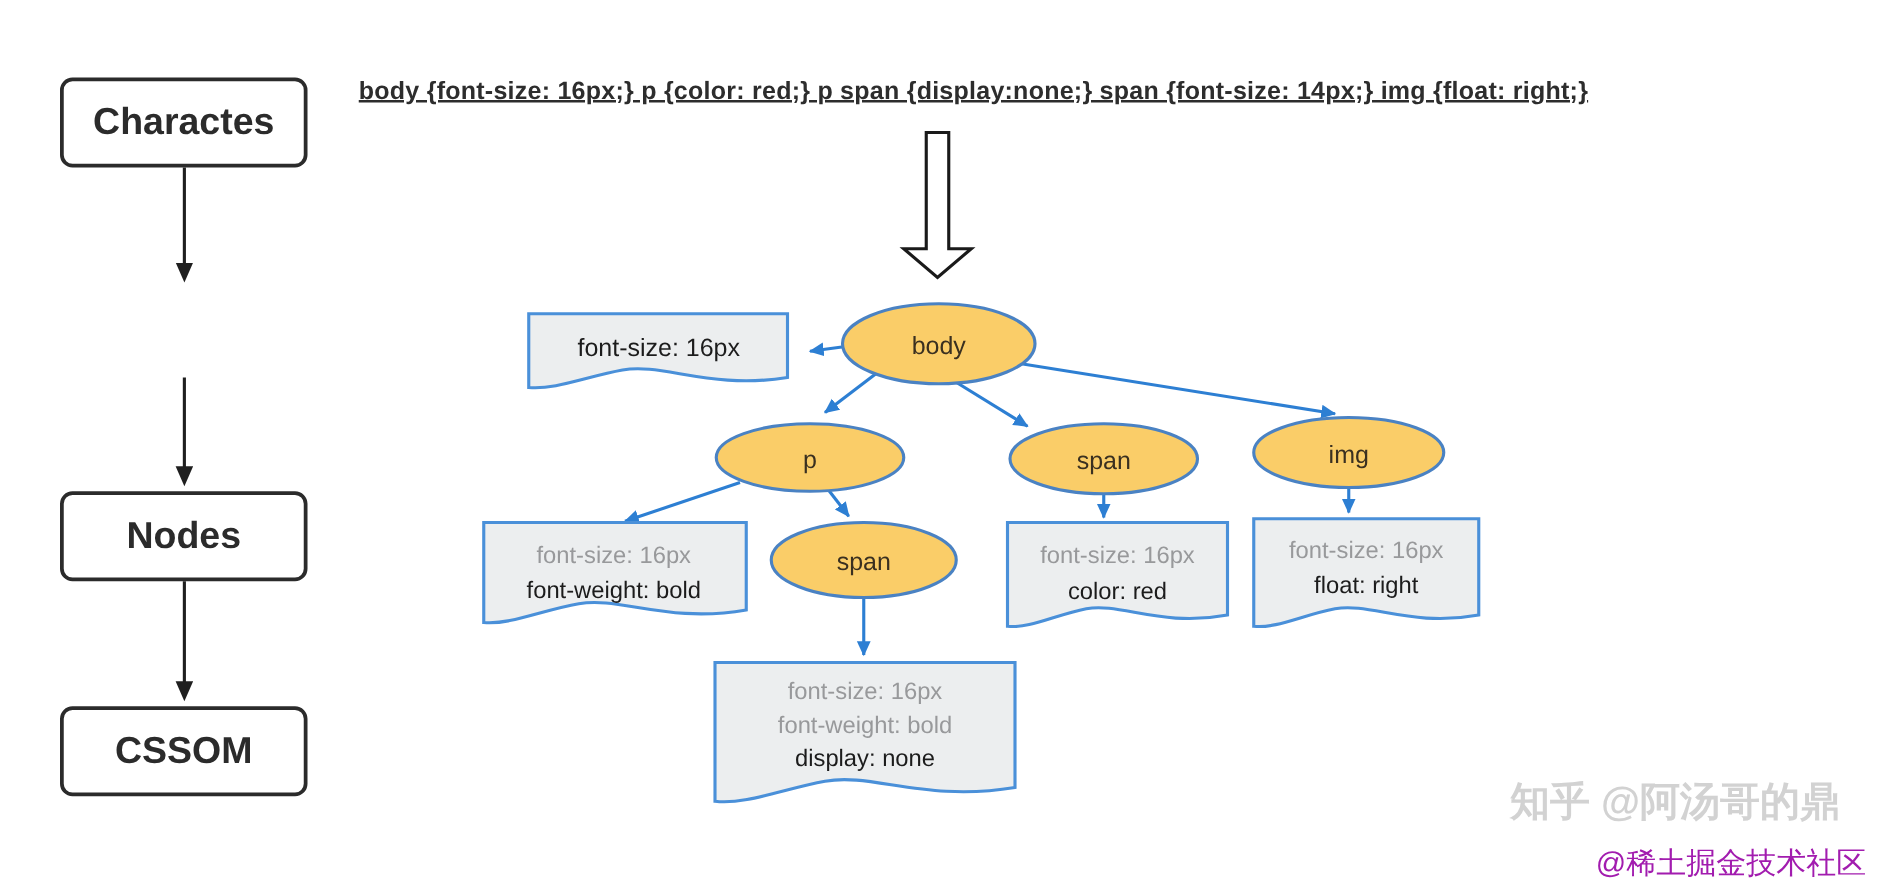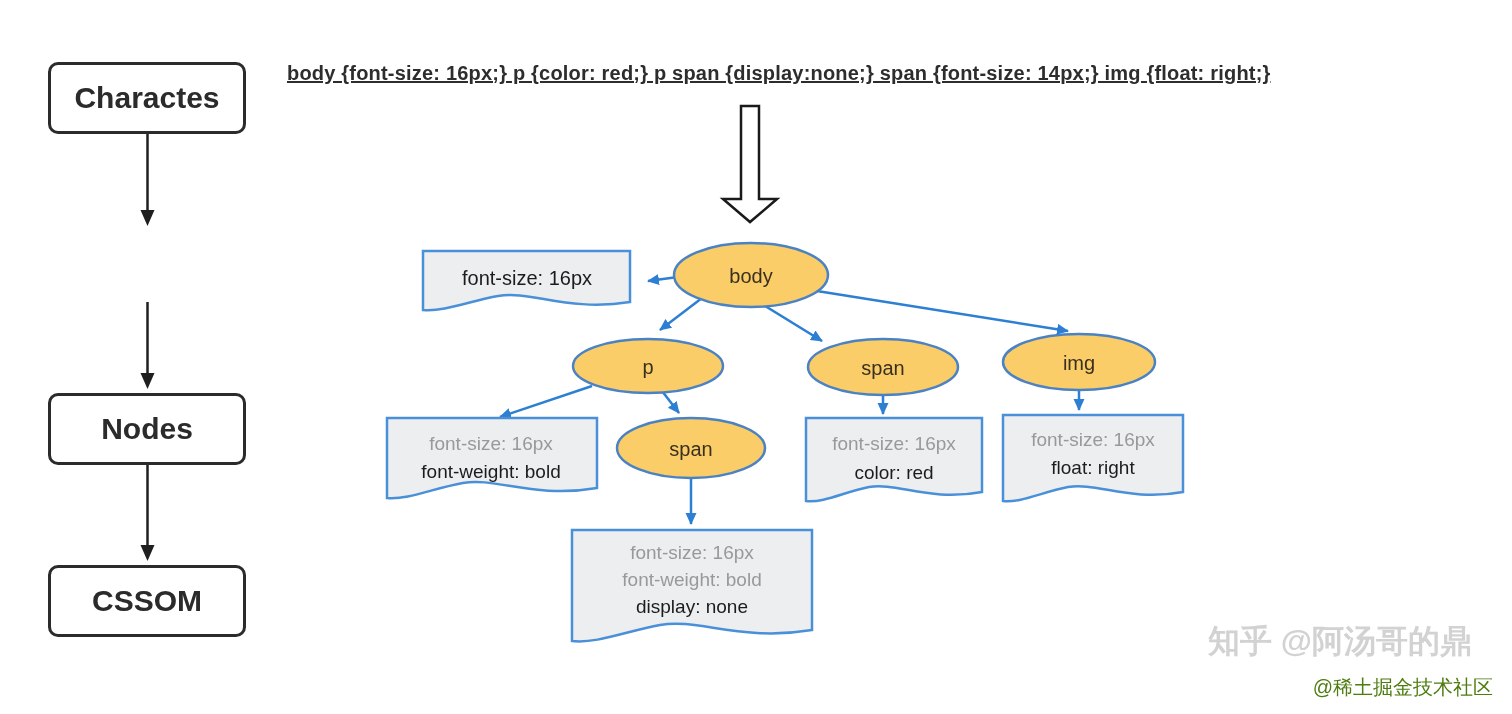--- a/index.html
+++ b/index.html
@@ -32,22 +32,22 @@
   .note-line.single{font-size:20px;fill:#1c1c1c;}
   .tree-arrow{stroke:#2d7fd3;stroke-width:2.5;fill:none;}
   .flow-arrow{stroke:#1f1f1f;stroke-width:2.5;fill:none;}
   .big-arrow{fill:#ffffff;stroke:#1a1a1a;stroke-width:2.5;stroke-linejoin:miter;}
   
   .wm-zhihu{
     position:absolute;right:40px;top:620px;font-size:32px;font-weight:bold;
     color:#d2d2d2;white-space:nowrap;text-shadow:0 1px 0 #ffffff;
   }
   .wm-juejin{
-    position:absolute;right:19px;top:674px;font-size:20px;
-    color:#4d7c0f;white-space:nowrap;
+    position:absolute;right:19px;top:674px;font-size:24px;
+    color:#a21caf;white-space:nowrap;
   }
 </style>
 </head>
 <body>
 
 <div class="canvas">
 
   <div class="step-box" style="top:62px">
     <span>Charactes</span>
   </div>

